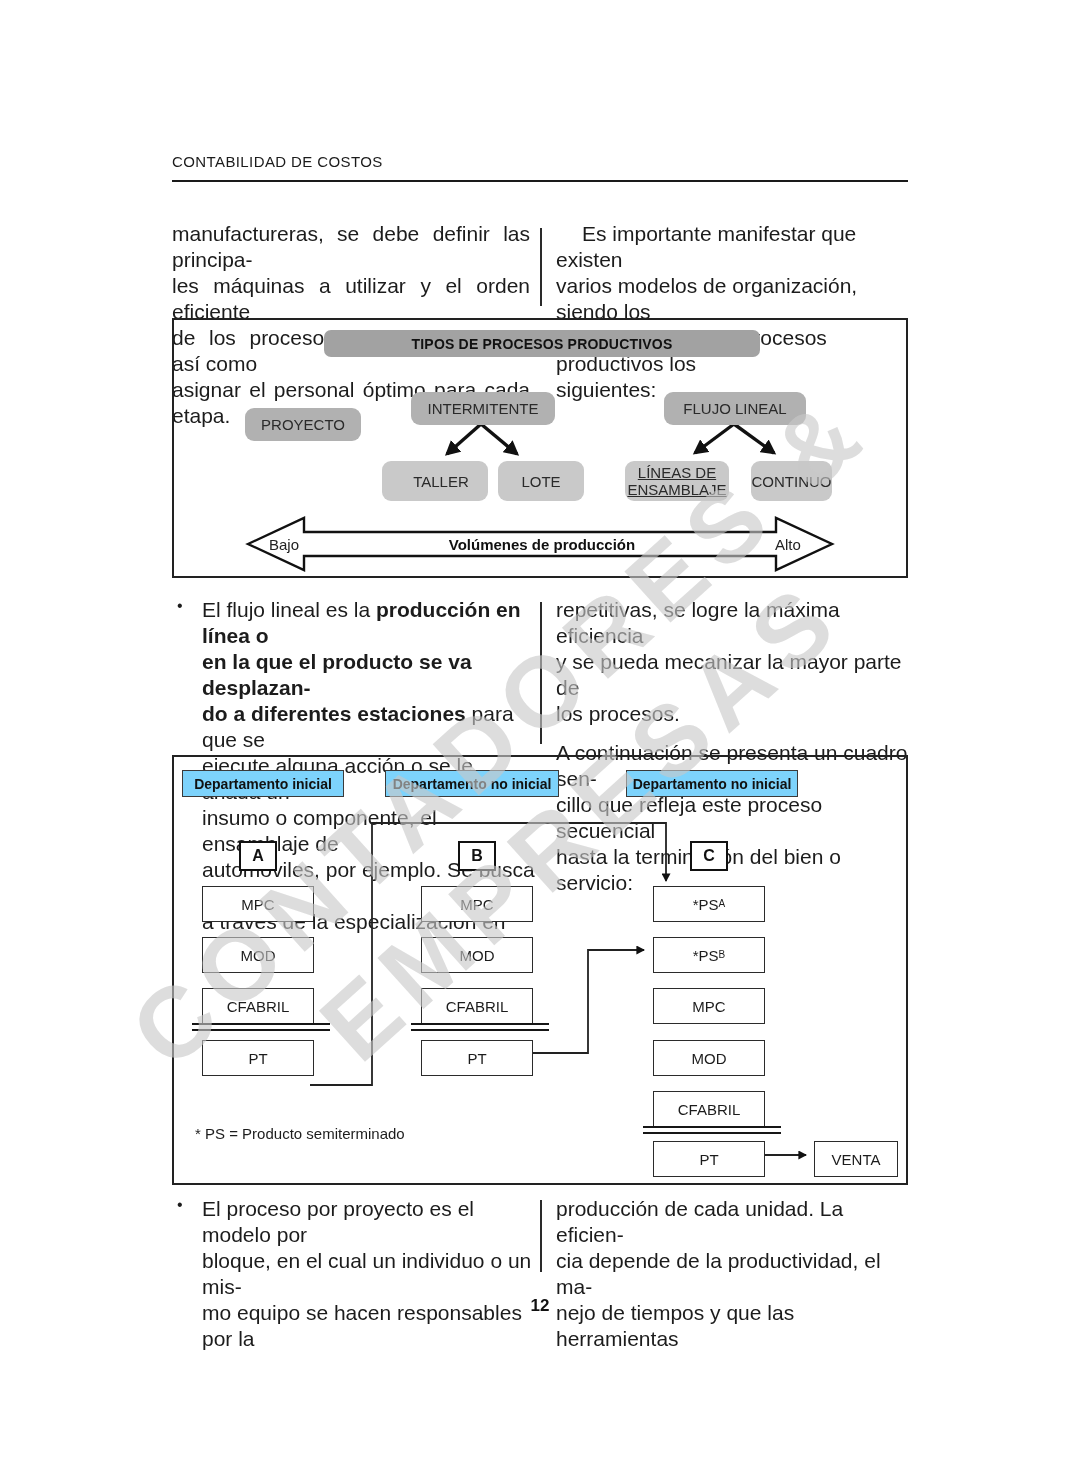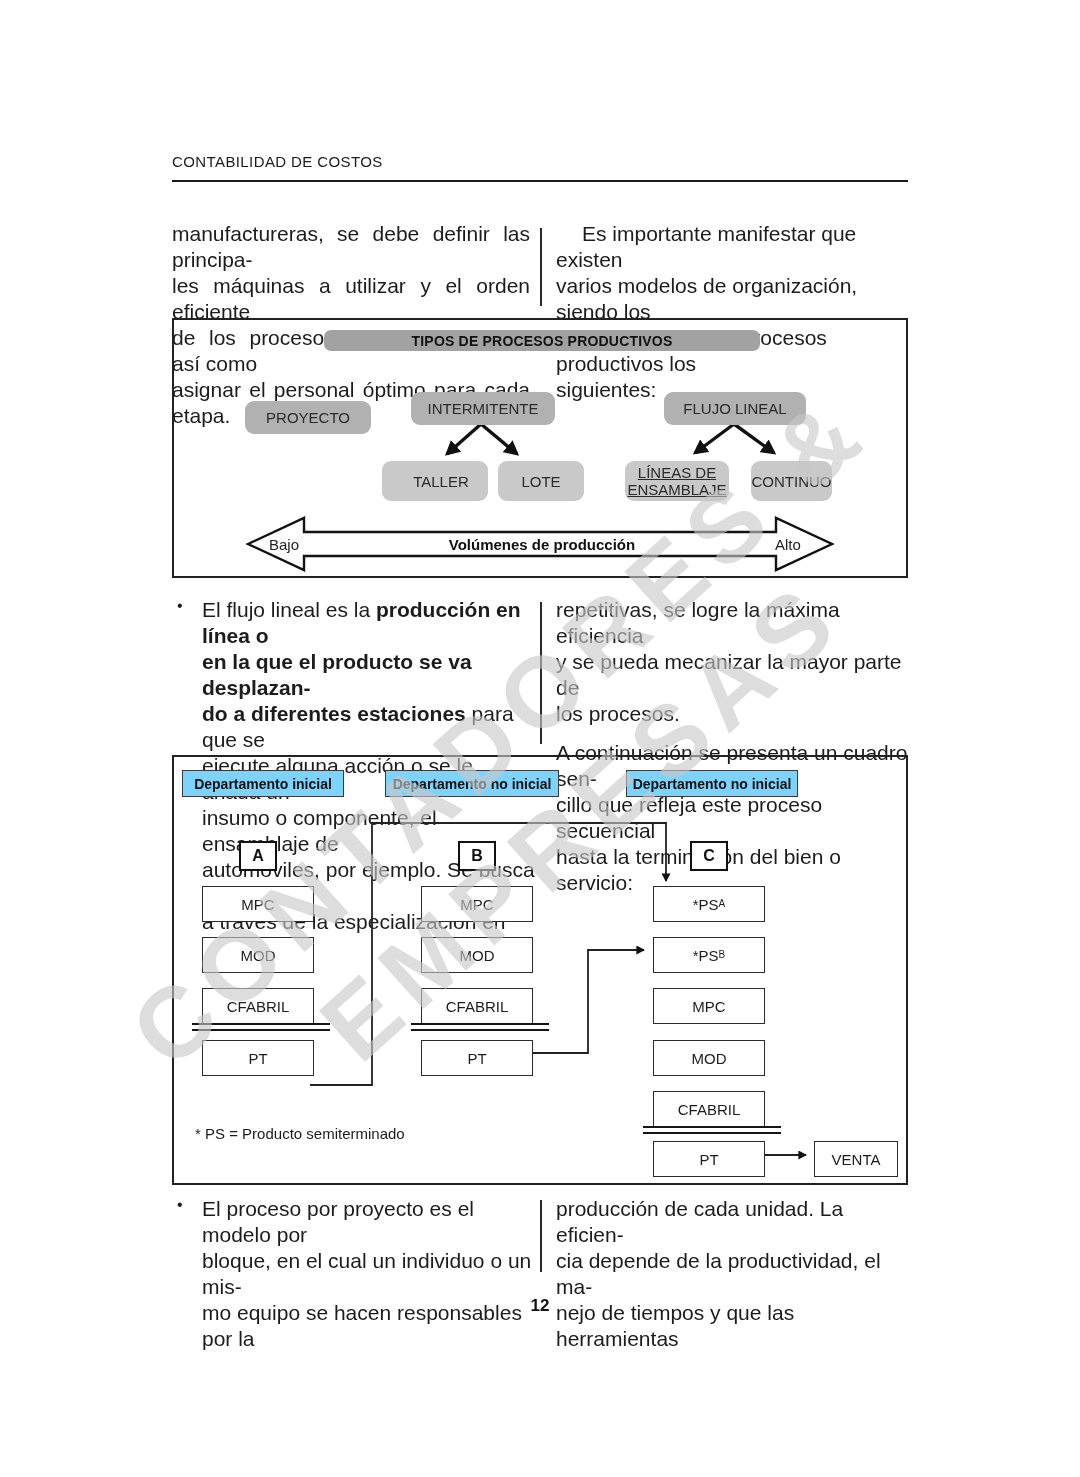--- a/index.html
+++ b/index.html
@@ -8,21 +8,21 @@
   .abs{position:absolute;}
   .txt{position:absolute;font-size:21px;line-height:26px;color:#1c1c1c;white-space:pre-line;}
   .bold{font-weight:bold;}
   .hdr-title{position:absolute;left:172px;top:153px;font-size:15px;letter-spacing:.4px;color:#1b1b1b;}
   .hdr-rule{position:absolute;left:172px;top:180px;width:736px;height:2px;background:#1a1a1a;}
   .vdiv{position:absolute;width:2px;background:#2a2a2a;}
   .bullet{position:absolute;font-size:16px;color:#1c1c1c;}
   .frame{position:absolute;border:2px solid #222;background:transparent;box-sizing:border-box;}
   .frame svg{position:absolute;left:0;top:0;}
   
-  .d1-title{position:absolute;left:150px;top:10px;width:436px;height:21px;background:#a2a2a2;border-radius:7px;
+  .d1-title{position:absolute;left:150px;top:10px;width:436px;height:27px;background:#a2a2a2;border-radius:7px;
             display:flex;align-items:center;justify-content:center;font-weight:bold;font-size:14px;color:#111;letter-spacing:.2px;}
   .d1-l1{position:absolute;height:33px;background:#b1b1b1;border-radius:9px;display:flex;align-items:center;
          justify-content:center;font-size:15px;color:#2a2a2a;}
   .d1-l2{position:absolute;height:40px;background:#c9c9c9;border-radius:9px;display:flex;align-items:center;
          justify-content:center;font-size:15px;color:#2a2a2a;text-align:center;line-height:17px;white-space:pre-line;}
   .axis-label{position:absolute;top:216px;font-size:15px;color:#222;}
   .axis-center{position:absolute;top:216px;left:0;width:736px;text-align:center;font-weight:bold;font-size:15px;color:#111;}
   
   .bar{position:absolute;height:27px;background:#7dd3fc;border:1.6px solid #3a3a3a;box-sizing:border-box;
        display:flex;align-items:center;justify-content:center;font-weight:bold;font-size:14px;color:#111;}
@@ -64,21 +64,21 @@
           <path d="M0,0 L4.4,2.3 L0,4.6 Z" fill="#111"></path>
         </marker>
       </defs>
       <line x1="307" y1="104" x2="273" y2="134" stroke="#111" stroke-width="3.4" marker-end="url(#ahB)"></line>
       <line x1="307" y1="104" x2="343" y2="134" stroke="#111" stroke-width="3.4" marker-end="url(#ahB)"></line>
       <line x1="560" y1="104" x2="521" y2="133" stroke="#111" stroke-width="3.4" marker-end="url(#ahB)"></line>
       <line x1="560" y1="104" x2="600" y2="133" stroke="#111" stroke-width="3.4" marker-end="url(#ahB)"></line>
       <polygon points="74,224 130,198 130,212 602,212 602,198 658,224 602,250 602,236 130,236 130,250" fill="#ffffff" stroke="#111" stroke-width="2.4"></polygon>
     </svg>
     <div class="d1-title">TIPOS DE PROCESOS PRODUCTIVOS</div>
-    <div class="d1-l1" style="left:71px;top:81px;width:126px;">PROYECTO</div>
+    <div class="d1-l1" style="left:71px;top:88px;width:116px;">PROYECTO</div>
     <div class="d1-l1" style="left:237px;top:72px;width:144px;">INTERMITENTE</div>
     <div class="d1-l1" style="left:490px;top:72px;width:142px;">FLUJO LINEAL</div>
     <div class="d1-l2" style="left:208px;top:141px;width:94px;padding-left:12px;">TALLER</div>
     <div class="d1-l2" style="left:324px;top:141px;width:86px;">LOTE</div>
     <div class="d1-l2" style="left:451px;top:141px;width:104px;text-decoration:underline;">LÍNEAS DE
 ENSAMBLAJE</div>
     <div class="d1-l2" style="left:577px;top:141px;width:81px;">CONTINUO</div>
     <div class="axis-label" style="left:95px;">Bajo</div>
     <div class="axis-center">Volúmenes de producción</div>
     <div class="axis-label" style="left:601px;">Alto</div>

